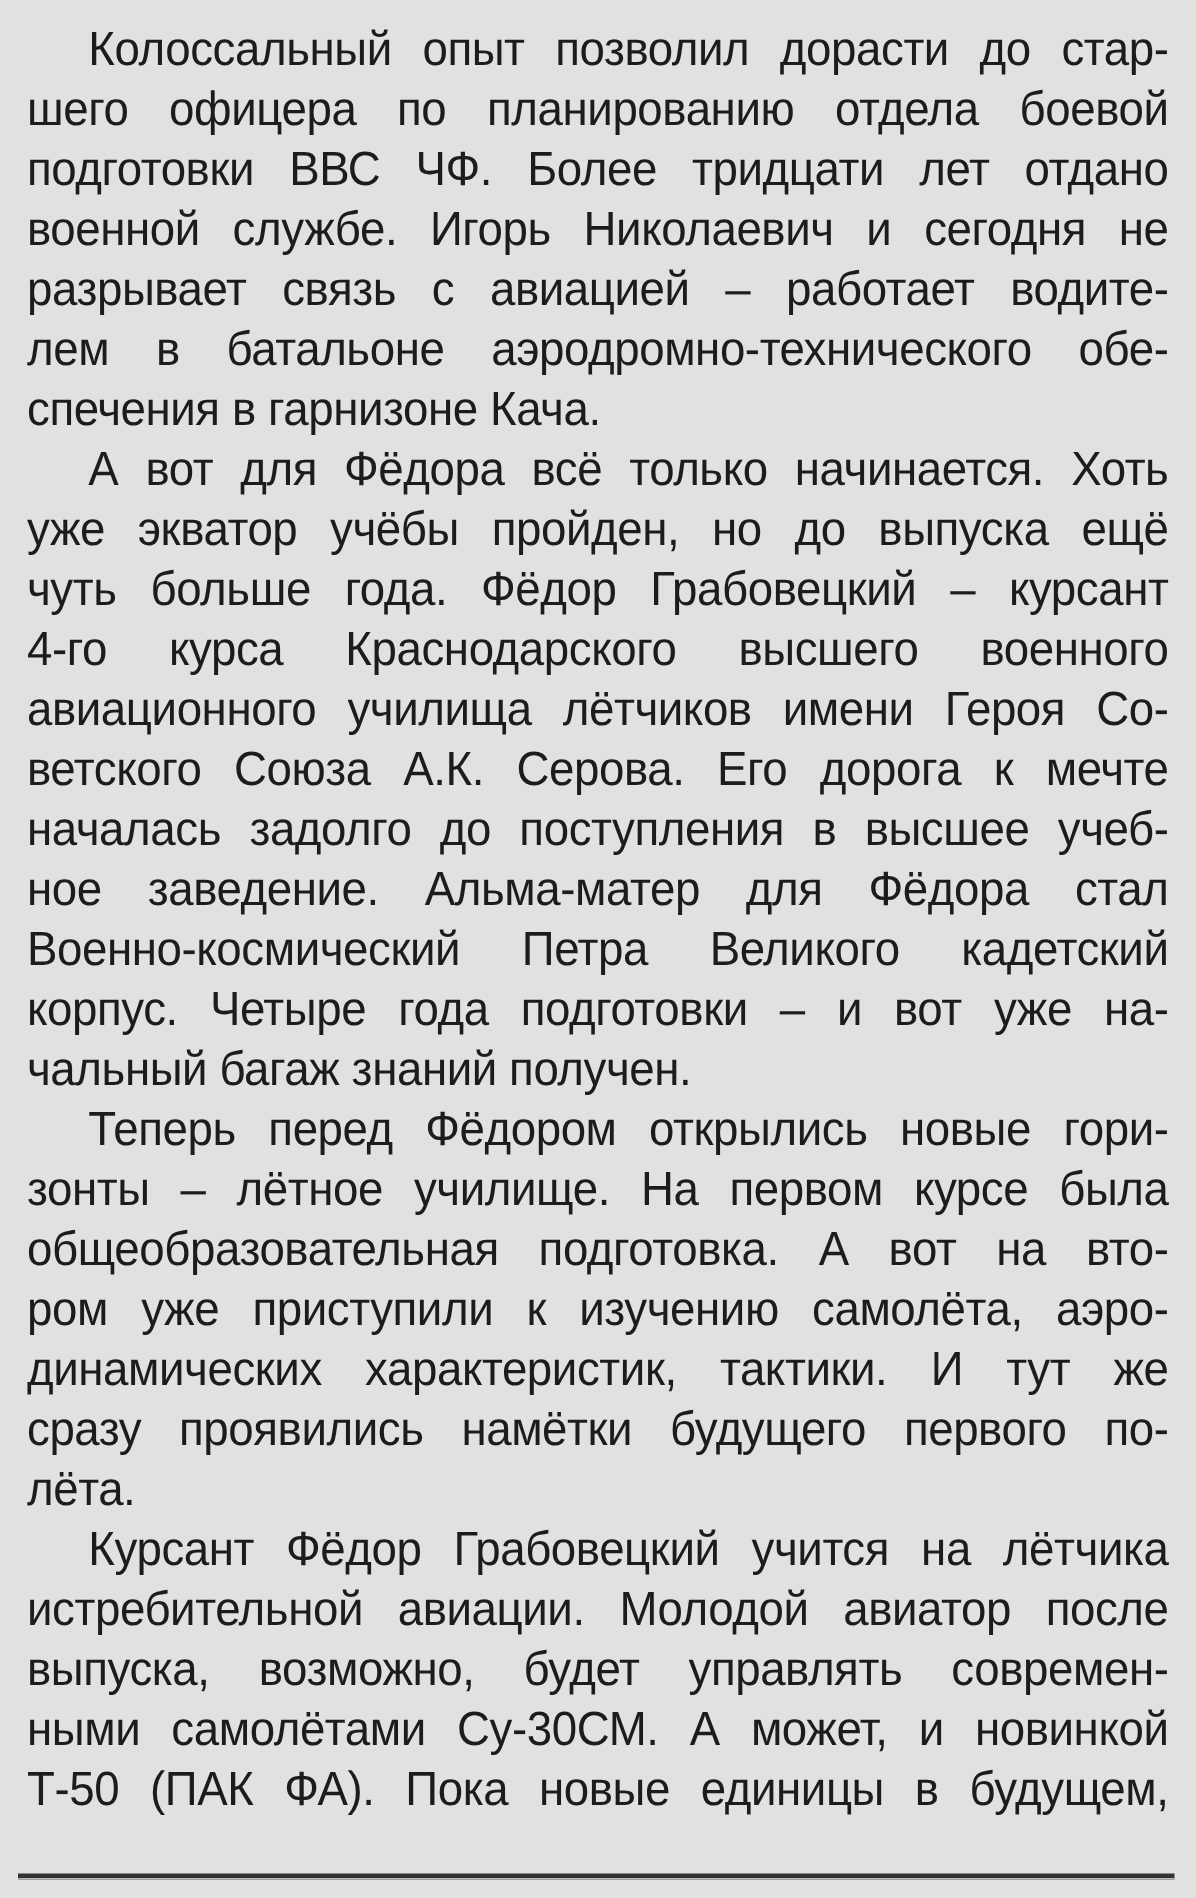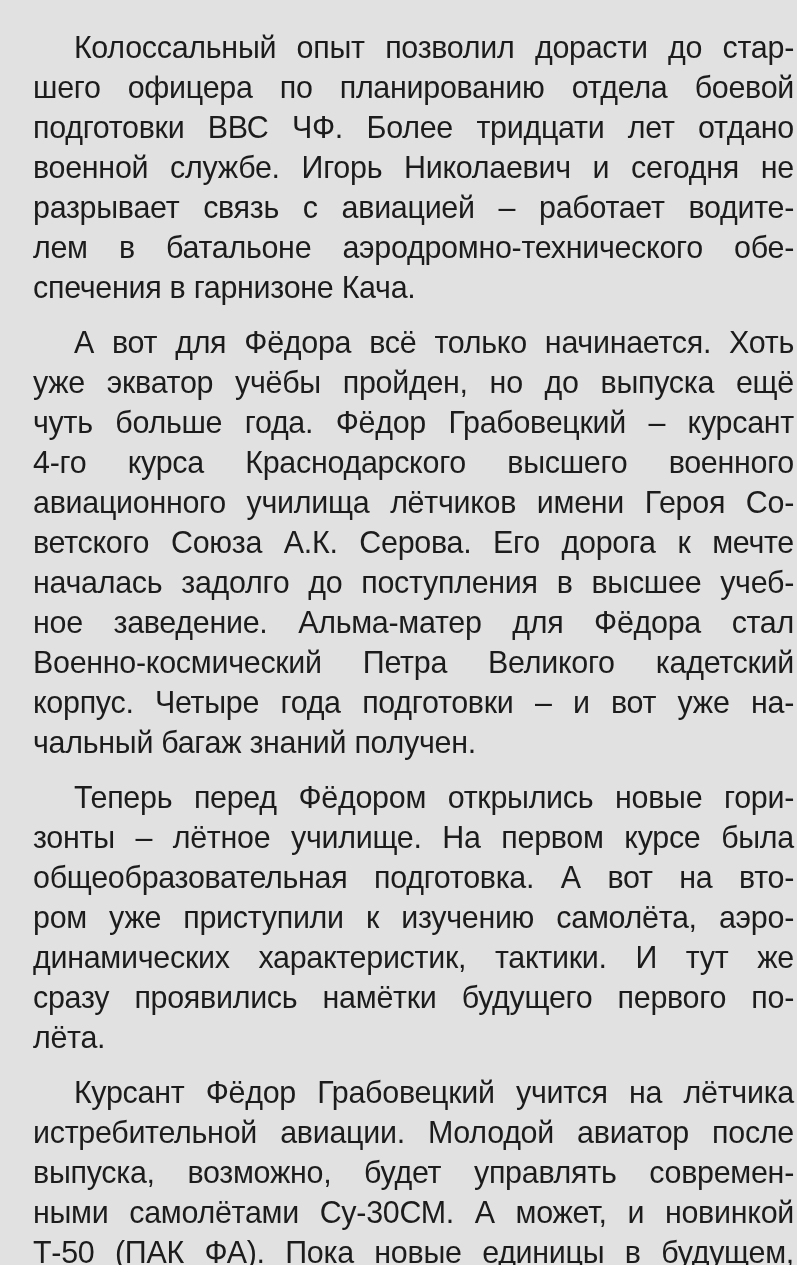--- a/index.html
+++ b/index.html
@@ -19,21 +19,21 @@
     height: 1265px;
     background: #e2e1e1;
   }
   .textcol {
     padding-top: 12px;
     margin-left: 18px;
     width: 761px;
     color: #1c1c1c;
   }
   .para {
-    margin: 15px;
+    margin: 0;
     padding: 0;
   }
   .line {
     width: 800px;
     height: 40px;
     line-height: 40px;
     font-size: 32px;
     letter-spacing: -0.3px;
     white-space: normal;
     overflow: visible;

